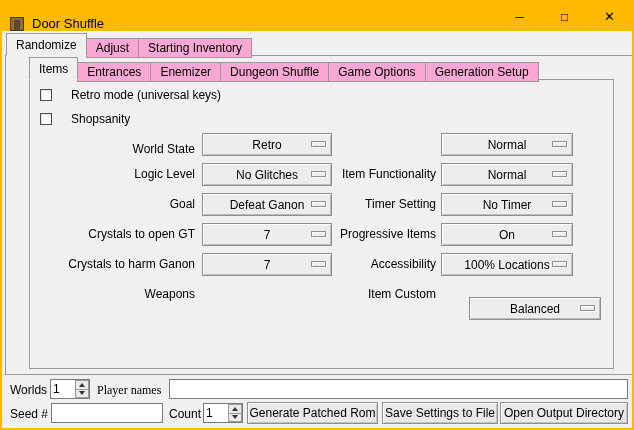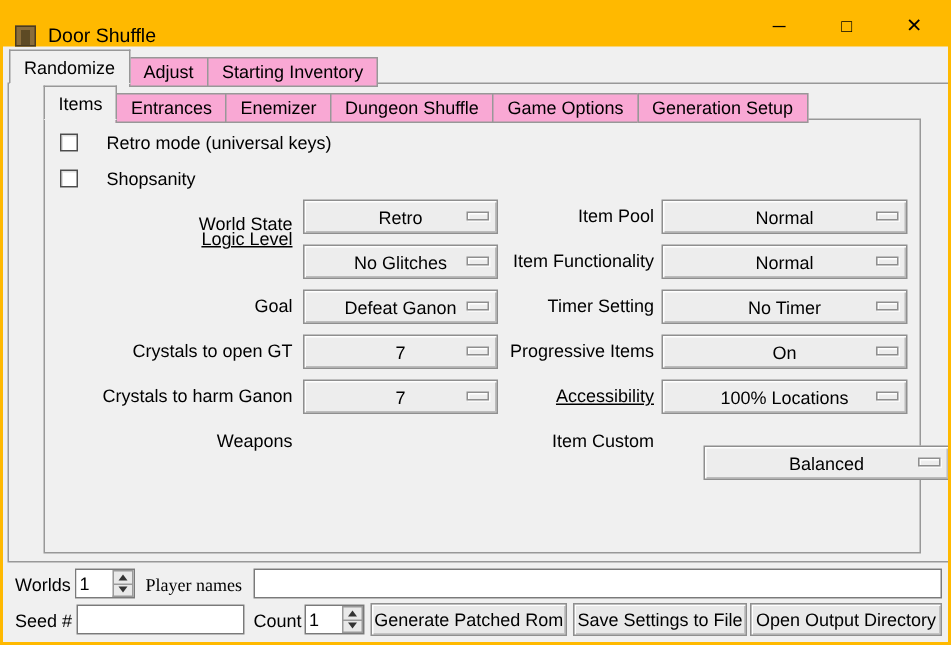--- a/index.html
+++ b/index.html
@@ -53,21 +53,21 @@
   .flabel { position:absolute; height:15px; line-height:15px; white-space:nowrap; }
   .llabel { left:0; width:165px; text-align:right; }
   .rlabel { left:208px; width:198px; text-align:right; }
   .option {
     position:absolute; height:23px; background:#ededed;
     border:1px solid #8f8f8f;
     box-shadow: inset 1px 1px 0 #ffffff, inset -1px -1px 0 #bcbcbc;
     display:flex; align-items:center; justify-content:center; cursor:default;
   }
   .opt-l { left:172px; width:130px; }
-  .opt-r { left:411px; width:164px; }
+  .opt-r { left:411px; width:132px; }
   .opt-text { white-space:nowrap; }
   .opt-ind {
     position:absolute; right:5px; top:50%; margin-top:-4px;
     width:15px; height:6px; background:#ededed;
     border:1px solid #8f8f8f;
     box-shadow: inset 1px 1px 0 #ffffff, 1px 1px 0 #fafafa;
   }
   
   .blabel { position:absolute; height:15px; line-height:15px; white-space:nowrap; }
   .entry {
@@ -142,21 +142,21 @@
       <span class="cb-box"></span>
       <span class="cb-label">Shopsanity</span>
     </div>
 
     <div class="flabel llabel" style="top:46px;margin-top:16px;">World State</div>
     <div class="option opt-l" style="top:53px;">
       <span class="opt-text">Retro</span>
       <span class="opt-ind"></span>
     </div>
 
-    <div class="flabel llabel" style="top:72px;text-decoration:underline;">Logic Level</div>
+    <div class="flabel llabel" style="top:87px;">Logic Level</div>
     <div class="option opt-l" style="top:83px;">
       <span class="opt-text">No Glitches</span>
       <span class="opt-ind"></span>
     </div>
 
     <div class="flabel llabel" style="top:117px;">Goal</div>
     <div class="option opt-l" style="top:113px;">
       <span class="opt-text">Defeat Ganon</span>
       <span class="opt-ind"></span>
     </div>
@@ -168,21 +168,20 @@
     </div>
 
     <div class="flabel llabel" style="top:177px;">Crystals to harm Ganon</div>
     <div class="option opt-l" style="top:173px;">
       <span class="opt-text">7</span>
       <span class="opt-ind"></span>
     </div>
 
     <div class="flabel llabel" style="top:207px;">Weapons</div>
 
-    <div class="flabel rlabel" style="top:57px;">Item Pool</div>
     <div class="option opt-r" style="top:53px;">
       <span class="opt-text">Normal</span>
       <span class="opt-ind"></span>
     </div>
 
     <div class="flabel rlabel" style="top:87px;">Item Functionality</div>
     <div class="option opt-r" style="top:83px;">
       <span class="opt-text">Normal</span>
       <span class="opt-ind"></span>
     </div>
@@ -192,21 +191,21 @@
       <span class="opt-text">No Timer</span>
       <span class="opt-ind"></span>
     </div>
 
     <div class="flabel rlabel" style="top:147px;">Progressive Items</div>
     <div class="option opt-r" style="top:143px;">
       <span class="opt-text">On</span>
       <span class="opt-ind"></span>
     </div>
 
-    <div class="flabel rlabel" style="top:177px;text-decoration:underline;">Accessibility</div>
+    <div class="flabel rlabel" style="top:177px;">Accessibility</div>
     <div class="option opt-r" style="top:173px;">
       <span class="opt-text">100% Locations</span>
       <span class="opt-ind"></span>
     </div>
 
     <div class="flabel rlabel" style="top:207px;">Item Custom</div>
     <div class="option opt-r" style="top:217px;margin-left:28px;">
       <span class="opt-text">Balanced</span>
       <span class="opt-ind"></span>
     </div>

